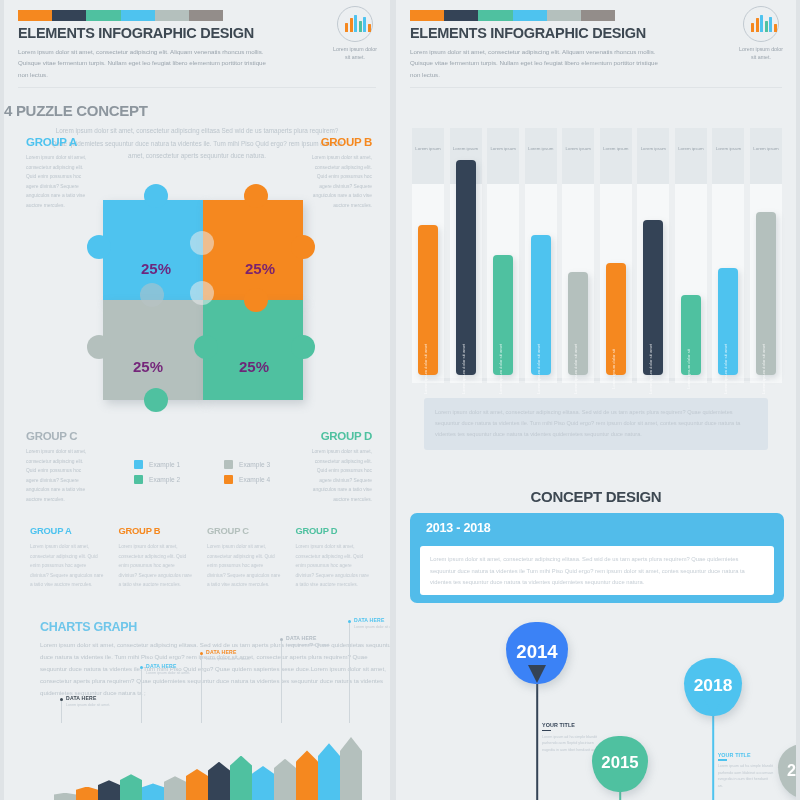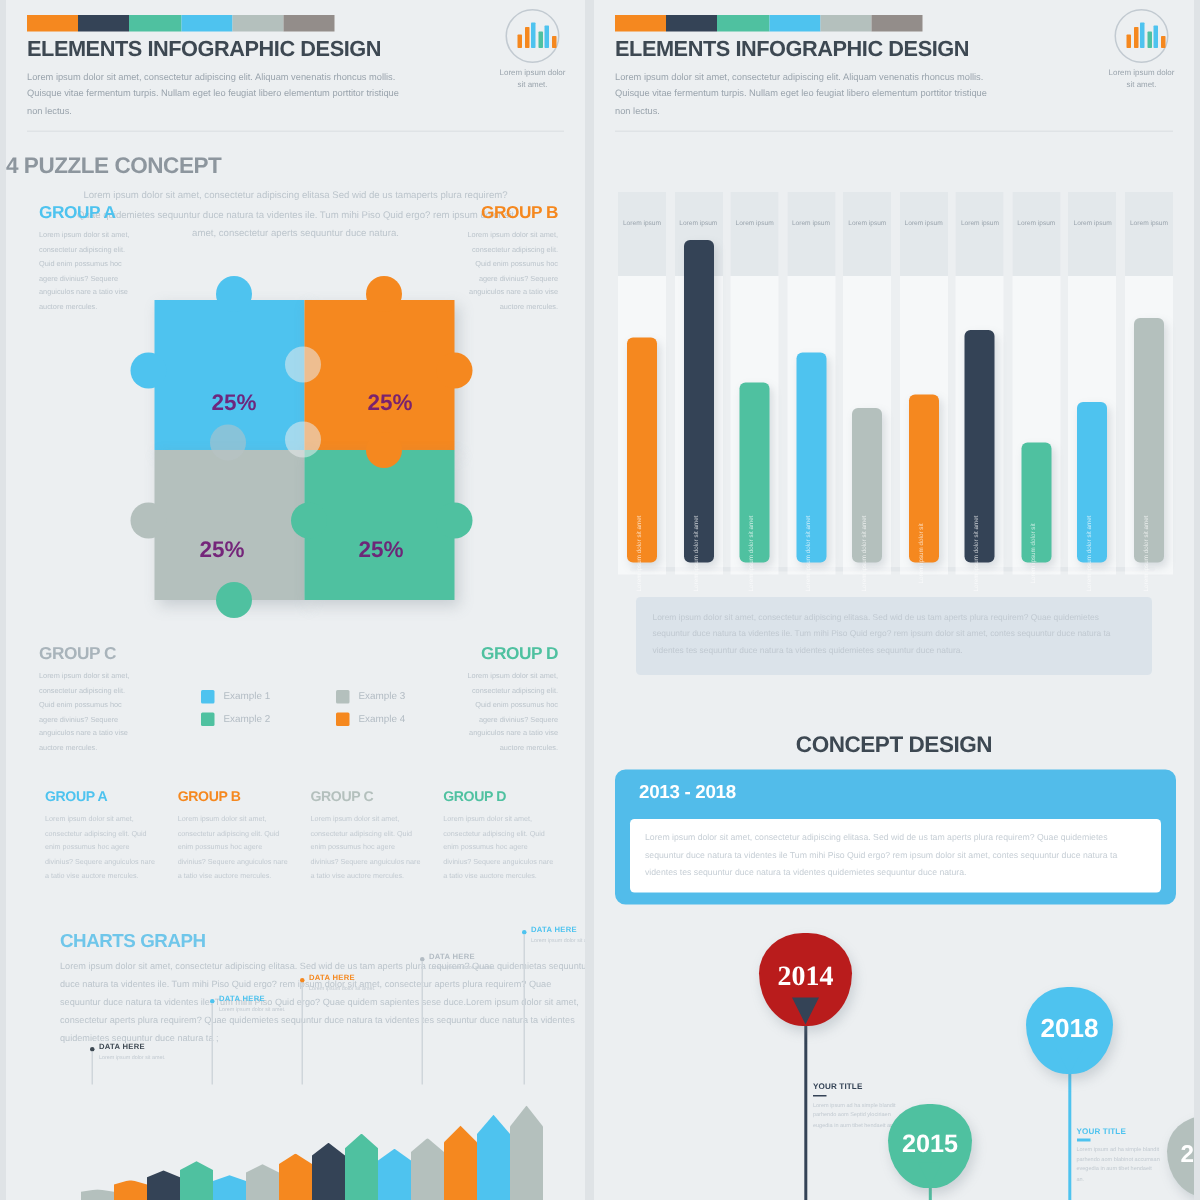--- a/index.html
+++ b/index.html
@@ -402,21 +402,21 @@
     <div class="tl-title">CONCEPT DESIGN</div>
 
     <div class="tl-box">
       <div class="yr">2013 - 2018</div>
       <div class="inner">Lorem ipsum dolor sit amet, consectetur adipiscing elitasa. Sed wid de us tam aperts plura requirem? Quae quidemietes sequuntur duce natura ta videntes ile Tum mihi Piso Quid ergo? rem ipsum dolor sit amet, contes sequuntur duce natura ta videntes tes sequuntur duce natura ta videntes quidemietes sequuntur duce natura.</div>
     </div>
 
     <div class="pins" id="pins">
         <div class="pin" style="left: 110px; top: 14px; width: 62px;">
           <div class="pintail" style="top: 48.36px; height: 182px; background: rgb(52, 67, 86);"></div>
-          <div class="pinhead" style="background: #b91c1c; border-radius: 50% / 46% 46% 60% 60%; box-shadow: rgba(120, 132, 142, 0.28) 2px 4px 8px; font-family: Liberation Serif, serif;">
+          <div class="pinhead" style="background: #3b82f6; border-radius: 50% / 46% 46% 60% 60%; box-shadow: rgba(120, 132, 142, 0.28) 2px 4px 8px;">
             <div class="pinlabel" style="font-size: 18.6px;">2014</div>
           </div>
           <div class="pintip" style="top: 43.4px; border-left: 9.92px solid transparent; border-right: 9.92px solid transparent; border-top: 18.6px solid rgb(52, 67, 86);"></div>
         </div>
         <div class="pincard" style="left: 145.96px; top: 114.44px;">
           <b style="color: rgb(52, 67, 86);">YOUR TITLE</b>
           <div class="ul" style="background: rgb(52, 67, 86);"></div>
           <s>Lorem ipsum ad ha simple blandit parhendo aom Septid ylociriaen eugedia in aum tibet hendaeit an.</s>
         </div>
         <div class="pin" style="left: 196px; top: 128px; width: 56px;">

